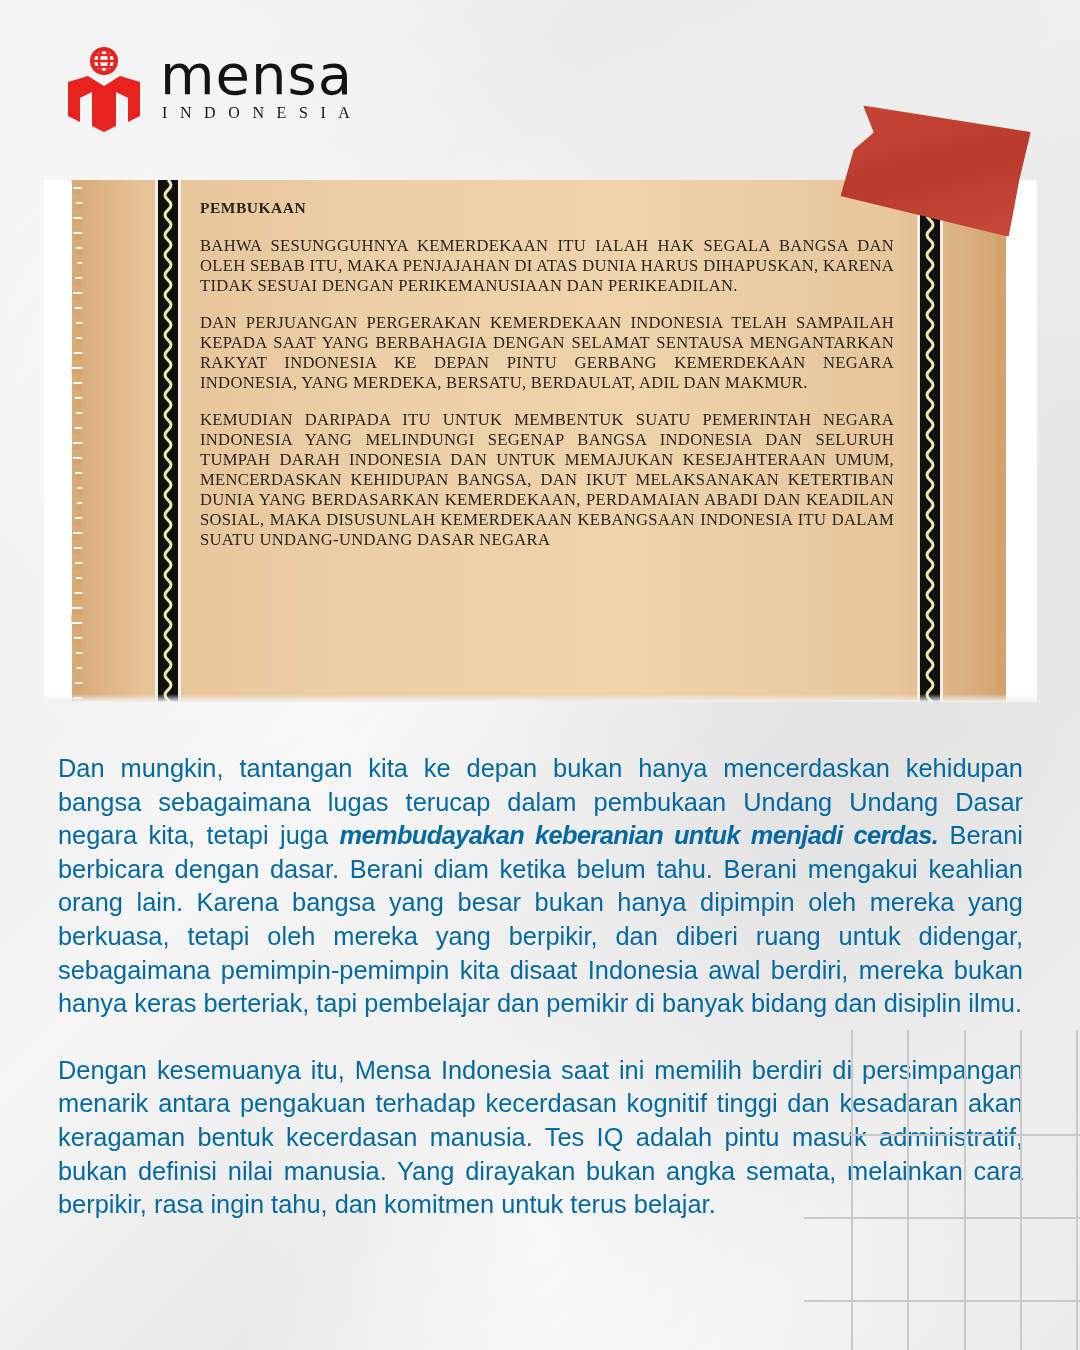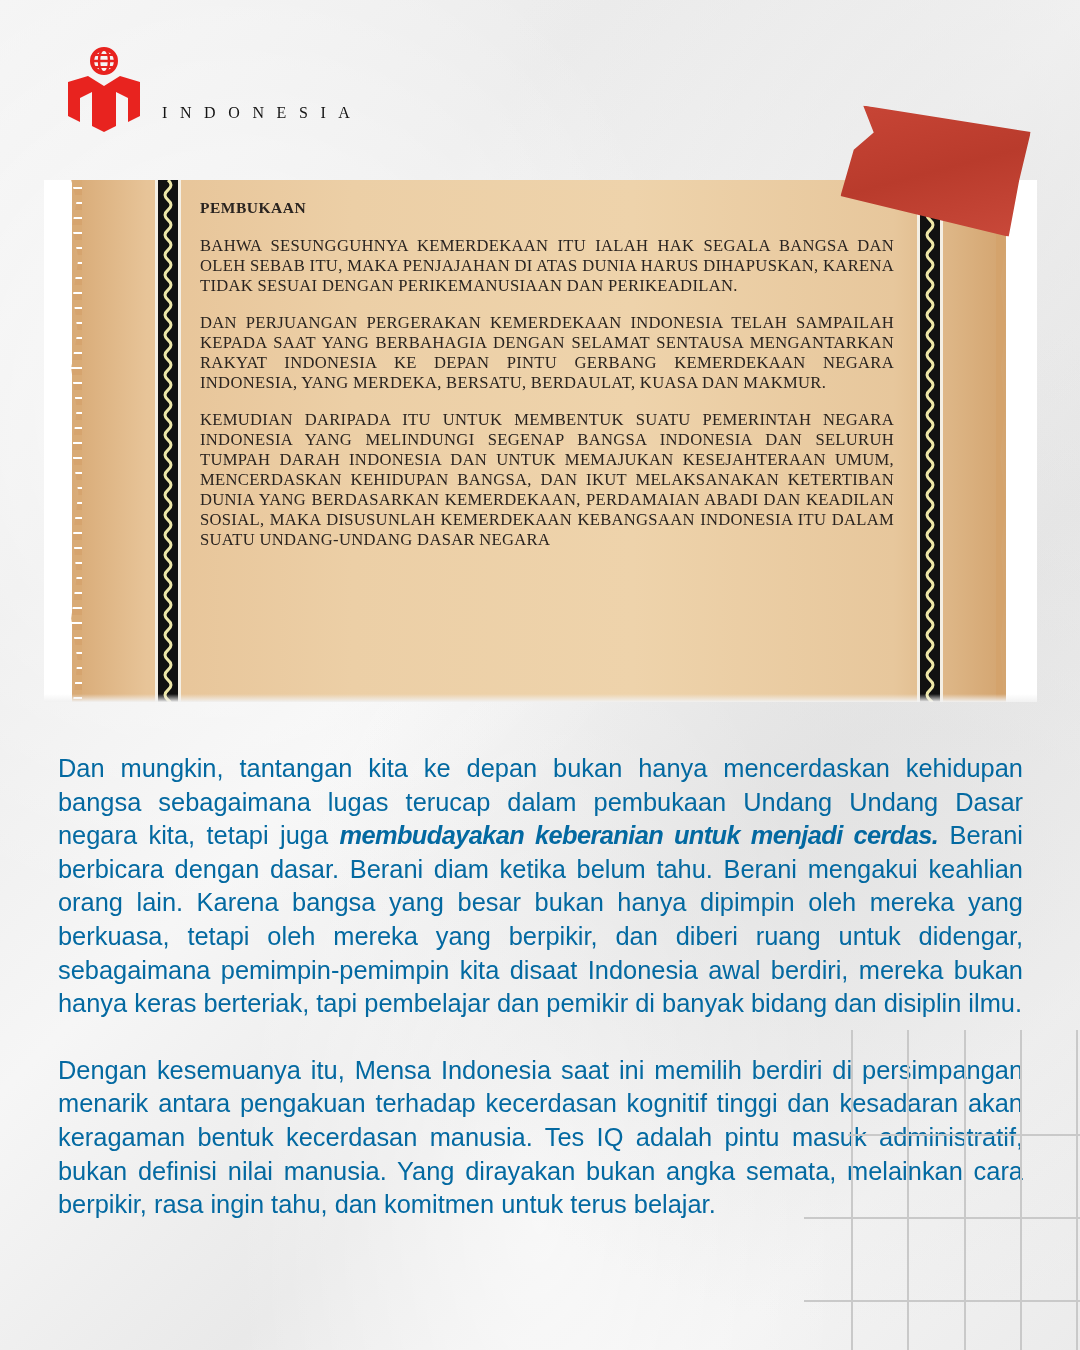--- a/index.html
+++ b/index.html
@@ -57,41 +57,42 @@
 
 <div class="logo">
   <svg class="logo-mark" viewBox="0 0 72 88">
     <circle cx="36" cy="15" r="12" fill="none" stroke="#e8231f" stroke-width="4"></circle>
     <ellipse cx="36" cy="15" rx="5" ry="12" fill="none" stroke="#e8231f" stroke-width="2.5"></ellipse>
     <line x1="24" y1="15" x2="48" y2="15" stroke="#e8231f" stroke-width="2.5"></line>
     <line x1="26" y1="9" x2="46" y2="9" stroke="#e8231f" stroke-width="2"></line>
     <line x1="26" y1="21" x2="46" y2="21" stroke="#e8231f" stroke-width="2"></line>
     <polygon fill="#e8231f" points="0,36 20,30 36,40 52,30 72,36 72,70 60,76 60,52 48,46 48,80 36,86 24,80 24,46 12,52 12,76 0,70"></polygon>
   </svg>
+  <div class="logo-word">mensa</div>
   <div class="logo-sub">INDONESIA</div>
 </div>
 
 <div class="doc">
   <div class="paper"></div>
   <div class="paper-edge-l"></div>
   <div class="paper-edge-r"></div>
   <div class="border-l">
     <svg width="20" height="522" viewBox="0 0 20 522" style="position:absolute;left:0;top:0">
       <path d="M10 0 q6 5 0 10 q-6 5 0 10 q6 5 0 10 q-6 5 0 10 q6 5 0 10 q-6 5 0 10 q6 5 0 10 q-6 5 0 10 q6 5 0 10 q-6 5 0 10 q6 5 0 10 q-6 5 0 10 q6 5 0 10 q-6 5 0 10 q6 5 0 10 q-6 5 0 10 q6 5 0 10 q-6 5 0 10 q6 5 0 10 q-6 5 0 10 q6 5 0 10 q-6 5 0 10 q6 5 0 10 q-6 5 0 10 q6 5 0 10 q-6 5 0 10 q6 5 0 10 q-6 5 0 10 q6 5 0 10 q-6 5 0 10 q6 5 0 10 q-6 5 0 10 q6 5 0 10 q-6 5 0 10 q6 5 0 10 q-6 5 0 10 q6 5 0 10 q-6 5 0 10 q6 5 0 10 q-6 5 0 10 q6 5 0 10 q-6 5 0 10 q6 5 0 10 q-6 5 0 10 q6 5 0 10 q-6 5 0 10 q6 5 0 10 q-6 5 0 10 q6 5 0 10 q-6 5 0 10 q6 5 0 10 q-6 5 0 10 q6 5 0 10" fill="none" stroke="#efe8a8" stroke-width="3"></path>
     </svg>
   </div>
   <div class="border-r">
     <svg width="20" height="522" viewBox="0 0 20 522" style="position:absolute;left:0;top:0">
       <path d="M10 0 q6 5 0 10 q-6 5 0 10 q6 5 0 10 q-6 5 0 10 q6 5 0 10 q-6 5 0 10 q6 5 0 10 q-6 5 0 10 q6 5 0 10 q-6 5 0 10 q6 5 0 10 q-6 5 0 10 q6 5 0 10 q-6 5 0 10 q6 5 0 10 q-6 5 0 10 q6 5 0 10 q-6 5 0 10 q6 5 0 10 q-6 5 0 10 q6 5 0 10 q-6 5 0 10 q6 5 0 10 q-6 5 0 10 q6 5 0 10 q-6 5 0 10 q6 5 0 10 q-6 5 0 10 q6 5 0 10 q-6 5 0 10 q6 5 0 10 q-6 5 0 10 q6 5 0 10 q-6 5 0 10 q6 5 0 10 q-6 5 0 10 q6 5 0 10 q-6 5 0 10 q6 5 0 10 q-6 5 0 10 q6 5 0 10 q-6 5 0 10 q6 5 0 10 q-6 5 0 10 q6 5 0 10 q-6 5 0 10 q6 5 0 10 q-6 5 0 10 q6 5 0 10 q-6 5 0 10 q6 5 0 10 q-6 5 0 10 q6 5 0 10" fill="none" stroke="#efe8a8" stroke-width="3"></path>
     </svg>
   </div>
   <div class="doc-text">
     <div class="doc-title">PEMBUKAAN</div>
     <p class="doc-par">BAHWA SESUNGGUHNYA KEMERDEKAAN ITU IALAH HAK SEGALA BANGSA DAN OLEH SEBAB ITU, MAKA PENJAJAHAN DI ATAS DUNIA HARUS DIHAPUSKAN, KARENA TIDAK SESUAI DENGAN PERIKEMANUSIAAN DAN PERIKEADILAN.</p>
-    <p class="doc-par">DAN PERJUANGAN PERGERAKAN KEMERDEKAAN INDONESIA TELAH SAMPAILAH KEPADA SAAT YANG BERBAHAGIA DENGAN SELAMAT SENTAUSA MENGANTARKAN RAKYAT INDONESIA KE DEPAN PINTU GERBANG KEMERDEKAAN NEGARA INDONESIA, YANG MERDEKA, BERSATU, BERDAULAT, KUASA DAN MAKMUR.</p>
+    <p class="doc-par">DAN PERJUANGAN PERGERAKAN KEMERDEKAAN INDONESIA TELAH SAMPAILAH KEPADA SAAT YANG BERBAHAGIA DENGAN SELAMAT SENTAUSA MENGANTARKAN RAKYAT INDONESIA KE DEPAN PINTU GERBANG KEMERDEKAAN NEGARA INDONESIA, YANG MERDEKA, BERSATU, BERDAULAT, ADIL DAN MAKMUR.</p>
     <p class="doc-par">KEMUDIAN DARIPADA ITU UNTUK MEMBENTUK SUATU PEMERINTAH NEGARA INDONESIA YANG MELINDUNGI SEGENAP BANGSA INDONESIA DAN SELURUH TUMPAH DARAH INDONESIA DAN UNTUK MEMAJUKAN KESEJAHTERAAN UMUM, MENCERDASKAN KEHIDUPAN BANGSA, DAN IKUT MELAKSANAKAN KETERTIBAN DUNIA YANG BERDASARKAN KEMERDEKAAN, PERDAMAIAN ABADI DAN KEADILAN SOSIAL, MAKA DISUSUNLAH KEMERDEKAAN KEBANGSAAN INDONESIA ITU DALAM SUATU UNDANG-UNDANG DASAR NEGARA</p>
   </div>
   <div class="doc-fade"></div>
 </div>
 
 <div class="tape"></div>
 
 <div class="body-text">
   <p><span>Dan mungkin, tantangan kita ke depan bukan hanya mencerdaskan kehidupan bangsa sebagaimana lugas terucap dalam pembukaan Undang Undang Dasar negara kita,  tetapi juga </span><span class="emph">membudayakan keberanian untuk menjadi cerdas.</span><span> Berani berbicara dengan dasar. Berani diam ketika belum tahu. Berani mengakui keahlian orang lain. Karena bangsa yang besar bukan hanya dipimpin oleh mereka yang berkuasa, tetapi oleh mereka yang berpikir, dan diberi ruang untuk didengar, sebagaimana pemimpin-pemimpin kita disaat Indonesia awal berdiri, mereka bukan hanya keras berteriak, tapi pembelajar dan pemikir di banyak bidang dan disiplin ilmu.</span></p>
   <p>Dengan kesemuanya itu, Mensa Indonesia saat ini memilih berdiri di persimpangan menarik antara pengakuan terhadap kecerdasan kognitif tinggi dan kesadaran akan keragaman bentuk kecerdasan manusia. Tes IQ adalah pintu masuk administratif, bukan definisi nilai manusia. Yang dirayakan bukan angka semata, melainkan cara berpikir, rasa ingin tahu, dan komitmen untuk terus belajar.</p>

